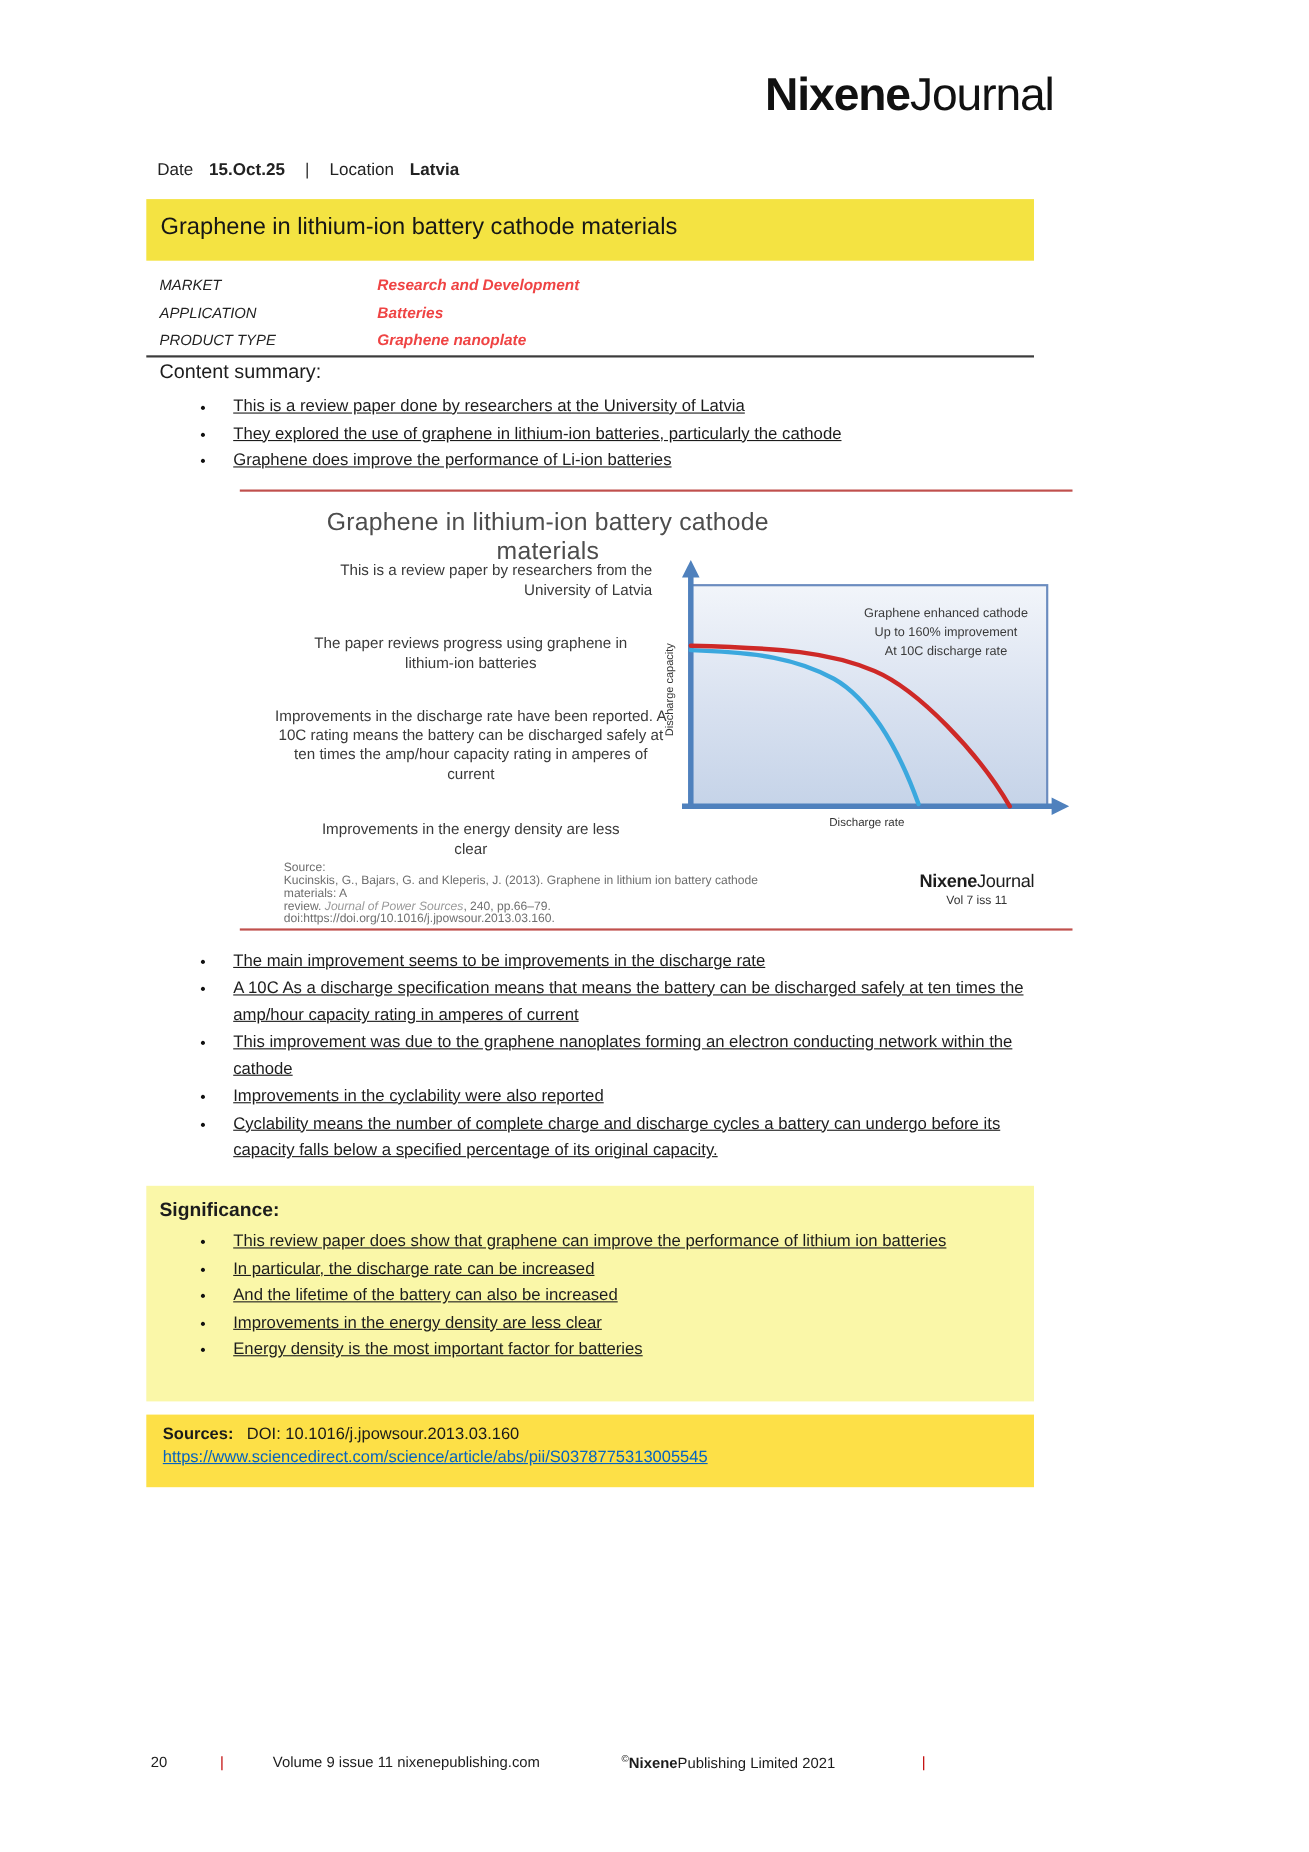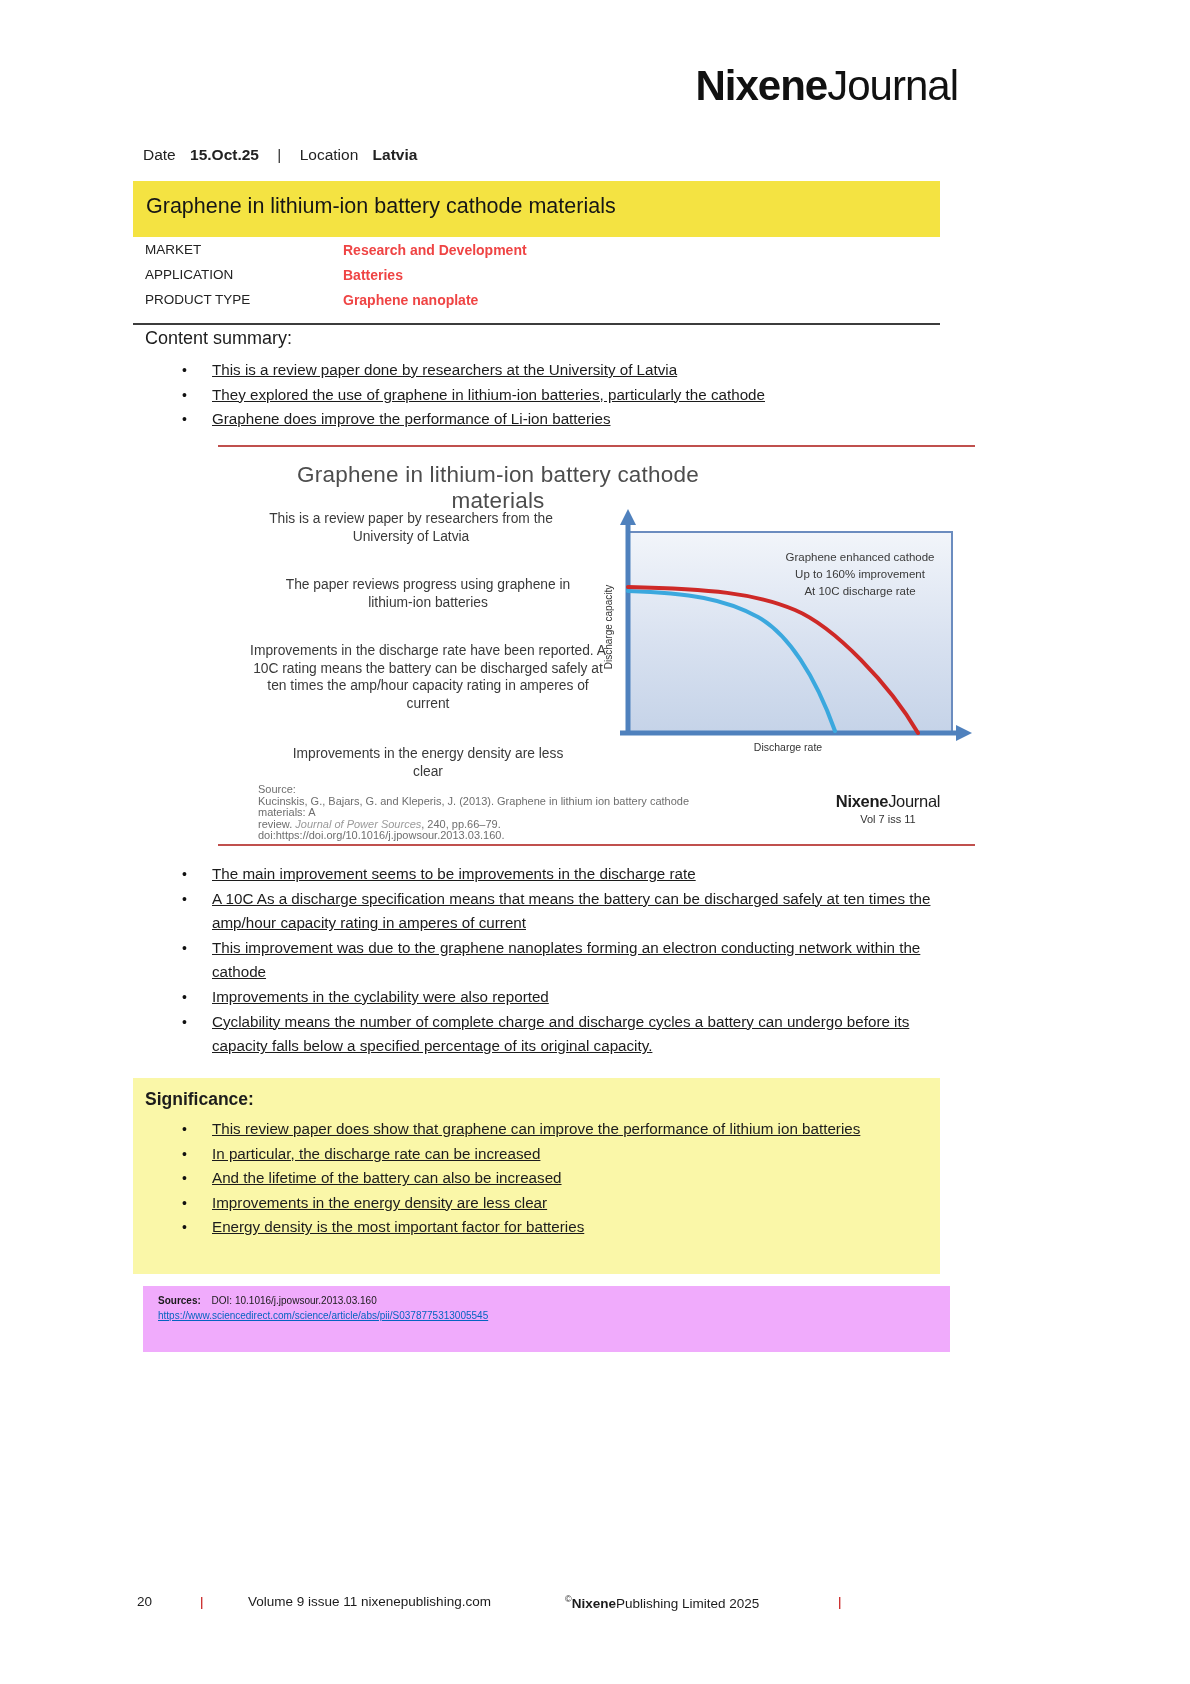--- a/index.html
+++ b/index.html
@@ -17,56 +17,56 @@
   .dateline .lbl { font-weight:400; margin-right:10px; }
   .dateline .val { font-weight:700; }
   .dateline .sep { margin:0 14px; color:#333; }
   
   .title-bar {
     position:absolute; top:181px; left:133px; width:807px; height:56px;
     background:#F4E342; padding:13px 0 0 13px; font-size:21.5px; color:#161616;
   }
   
   .meta { position:absolute; top:242px; left:133px; width:807px; border-bottom:2px solid #3c3c3c; padding-bottom:6px; }
-  .meta-row { display:flex; height:25px; align-items:flex-start; }
+  .meta-row { display:flex; height:25px; align-items:flex-end;font-style:italic; }
   .meta-label { width:210px; padding-left:12px; font-size:13.5px; color:#222; }
   .meta-value { font-size:14px; font-weight:700; color:#ef4444; }
   
   .section-heading { font-size:18px; color:#1c1c1c; }
   ul.bullets { list-style:none; }
   ul.bullets li { position:relative; margin-left:67px; font-size:15.2px; line-height:24.6px; color:#1c1c1c; max-width:730px;text-decoration:underline; }
   ul.bullets li::before { content:"•"; position:absolute; left:-30px; top:0; font-size:14px; color:#111; }
   .content-summary { position:absolute; top:328px; left:145px; width:795px; }
   .content-summary ul { margin-top:9px; }
   .analysis { position:absolute; top:862px; left:145px; width:800px; }
   
   .figure { position:absolute; top:440px; left:218px; width:757px; height:412px; background:#fff; }
   .fig-line { position:absolute; left:0; width:757px; height:2px; background:#C0504D; }
   .fig-line.top { top:5px; }
   .fig-line.bottom { top:404px; }
   .fig-title { position:absolute; top:22px; left:40px; width:480px; text-align:center; font-size:22.5px; color:#4d4d4d; letter-spacing:0.2px; }
   .fig-note { position:absolute; text-align:center; font-size:13.8px; line-height:17.5px; color:#3a3a3a; }
-  .fig-note.n1 { top:70px;  left:28px; width:330px; }
+  .fig-note.n1 { top:70px;  left:45px; width:330px;text-align:right; }
   .fig-note.n2 { top:136px; left:45px; width:330px; }
   .fig-note.n3 { top:202px; left:28px; width:364px; }
   .fig-note.n4 { top:305px; left:60px; width:300px; }
   .fig-source { position:absolute; top:344px; left:40px; width:440px; font-size:11px; line-height:11.5px; color:#6e6e6e; }
   .fig-source .journal { font-style:italic; color:#9a9a9a; }
   .fig-brand { position:absolute; top:352px; left:585px; width:170px; text-align:center; color:#1d1d1d; }
   .fig-brand .name { font-size:16.5px; letter-spacing:-0.3px; }
   .fig-brand .name .b { font-weight:700; }
   .fig-brand .sub { font-size:11px; margin-top:2px; color:#333; }
   .chart-svg { position:absolute; top:65px; left:342px; }
   
   .significance { position:absolute; top:1078px; left:133px; width:807px; height:196px; background:#FAF7A8; padding:11px 0 0 12px; }
   .significance .section-heading { font-weight:700; font-size:17.5px; }
   .significance ul { margin-top:7px; }
   .significance ul.bullets li { max-width:705px; }
   
-  .sources { position:absolute; top:1286px; left:143px; width:807px; height:66px; background:#f0abfc; padding:9px 0 0 15px; font-size:10px; }
+  .sources { position:absolute; top:1286px; left:133px; width:807px; height:66px; background:#fde047; padding:9px 0 0 15px; font-size:15px; }
   .sources .lbl { font-weight:700; margin-right:8px; }
   .sources .link-row { margin-top:4px; }
   .sources a { color:#0563C1; text-decoration:underline; }
   
   .footer { position:absolute; top:1594px; left:0; width:1190px; font-size:13.5px; color:#1c1c1c; }
   .footer .pg { position:absolute; left:137px; }
   .footer .fsep1 { position:absolute; left:200px; color:#C00000; }
   .footer .vol { position:absolute; left:248px; }
   .footer .copy { position:absolute; left:565px; }
   .footer .copy .b { font-weight:700; }
@@ -195,17 +195,17 @@
     </div>
     <div class="link-row">
       <a href="#">https://www.sciencedirect.com/science/article/abs/pii/S0378775313005545</a>
     </div>
   </div>
 
   <div class="footer">
     <span class="pg">20</span>
     <span class="fsep1">|</span>
     <span class="vol">Volume 9 issue 11 nixenepublishing.com</span>
-    <span class="copy"><sup>©</sup><span class="b">Nixene</span><span>Publishing Limited 2025</span></span>
+    <span class="copy"><sup>©</sup><span class="b">Nixene</span><span>Publishing Limited 2021</span></span>
     <span class="fsep2">|</span>
   </div>
 
 </div>
 
 </body></html>

